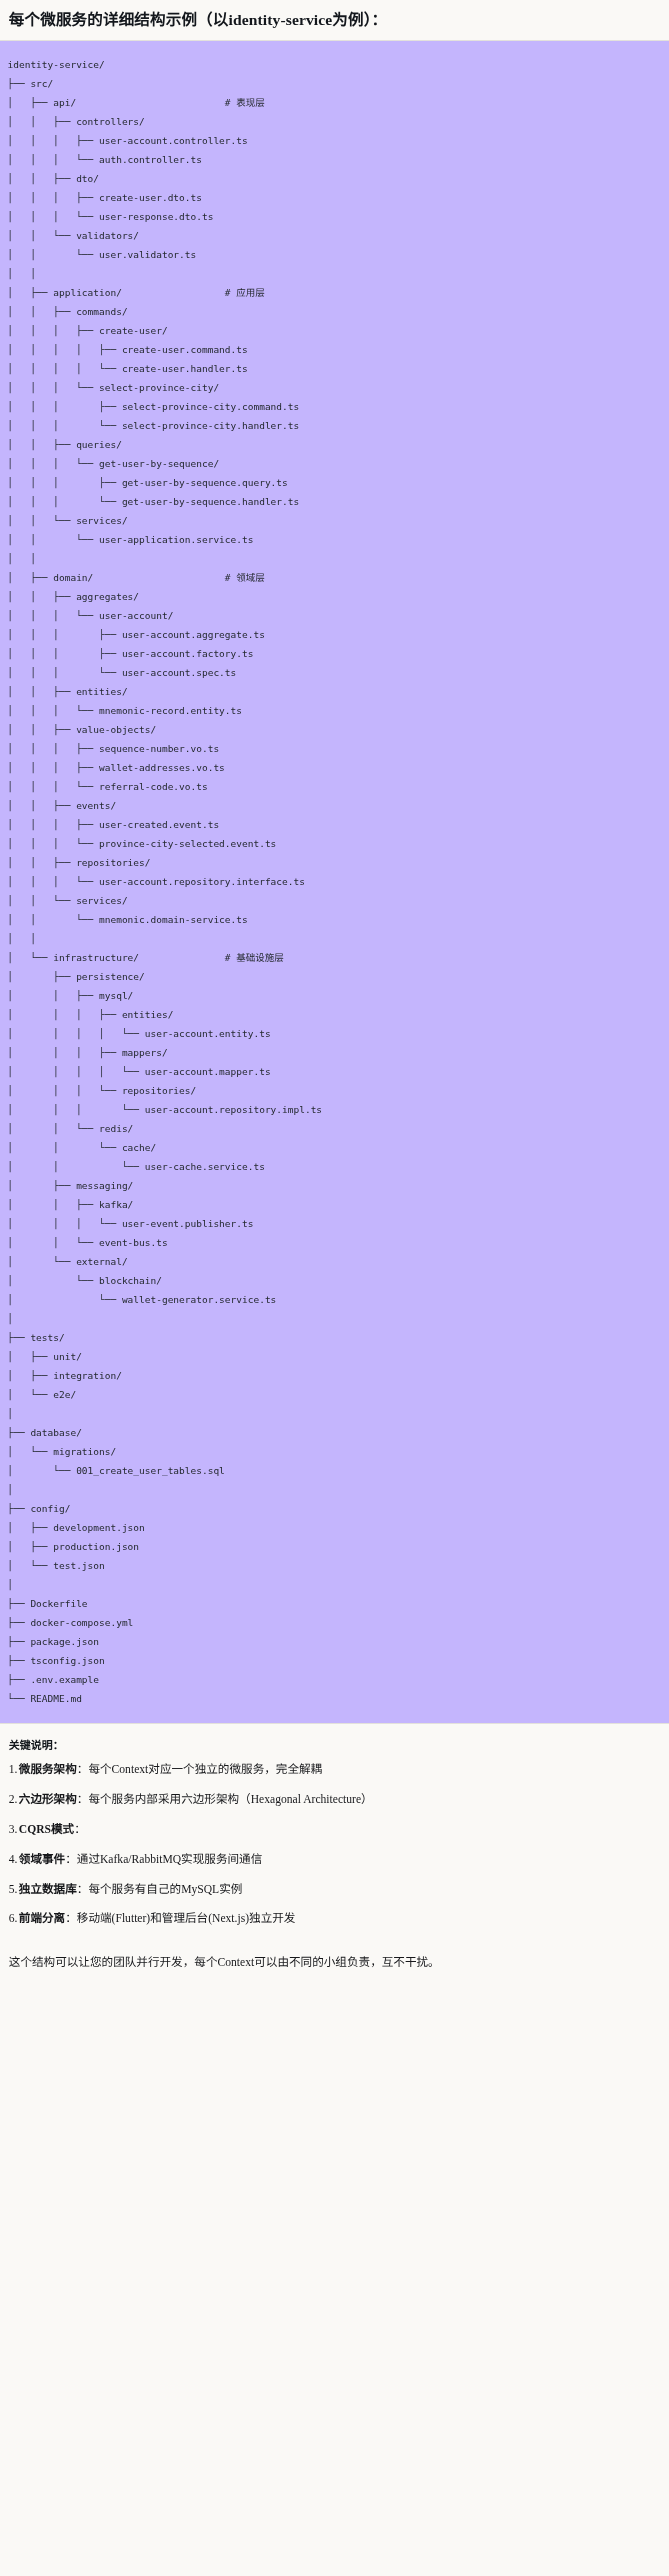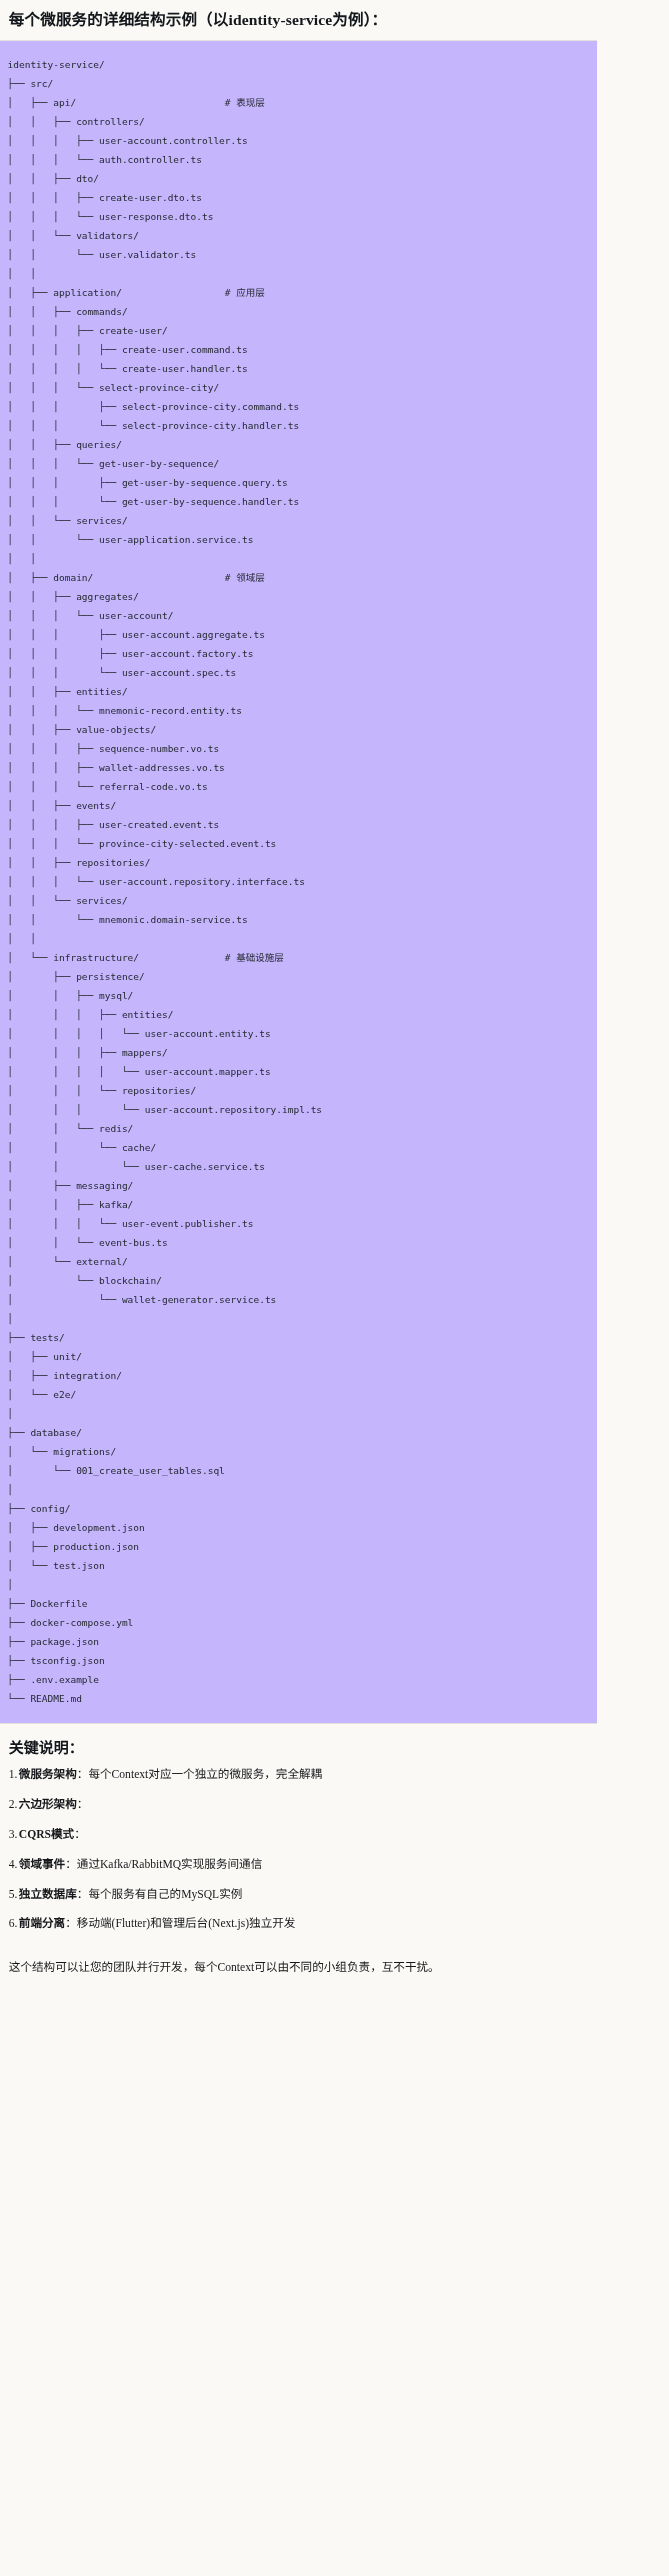--- a/index.html
+++ b/index.html
@@ -8,21 +8,21 @@
     padding: 0;
     background: #faf9f6;
   }
   body {
     width: 669px;
     font-family: "Liberation Sans", "DejaVu Sans", sans-serif;
     color: #1a1a1a;
     -webkit-font-smoothing: antialiased;
   }
   .page {
-    width: 597px;
+    width: 669px;
     box-sizing: border-box;
     background: #faf9f6;
     padding: 0;
   }
 
   
   .doc-title {
     font-family: "Liberation Serif", "DejaVu Serif", serif;
     font-weight: bold;
     font-size: 15.6px;
@@ -53,21 +53,21 @@
     tab-size: 4;
   }
 
   
   .keypoints {
     padding: 12.5px 8.8px 5px 8.8px;
   }
   .kp-title {
     font-family: "Liberation Serif", "DejaVu Serif", serif;
     font-weight: bold;
-    font-size: 15px;
+    font-size: 11px;
     color: #13171c;
     margin: 0 0 8.8px 0;
   }
   .kp-list {
     list-style: none;
     margin: 0;
     padding: 0;
   }
   .kp-item {
     font-family: "Liberation Serif", "DejaVu Serif", serif;
@@ -205,20 +205,21 @@
       <li class="kp-item">
         <span class="kp-num">1.</span>
         <span class="kp-term">微服务架构</span>
         <span class="kp-sep">：</span>
         <span class="kp-desc">每个Context对应一个独立的微服务，完全解耦</span>
       </li>
       <li class="kp-item">
         <span class="kp-num">2.</span>
         <span class="kp-term">六边形架构</span>
         <span class="kp-sep">：</span>
+        <span class="kp-desc">每个服务内部采用六边形架构（Hexagonal Architecture）</span>
       </li>
       <li class="kp-item">
         <span class="kp-num">3.</span>
         <span class="kp-term">CQRS模式</span>
         <span class="kp-sep">：</span>
       </li>
       <li class="kp-item">
         <span class="kp-num">4.</span>
         <span class="kp-term">领域事件</span>
         <span class="kp-sep">：</span>

